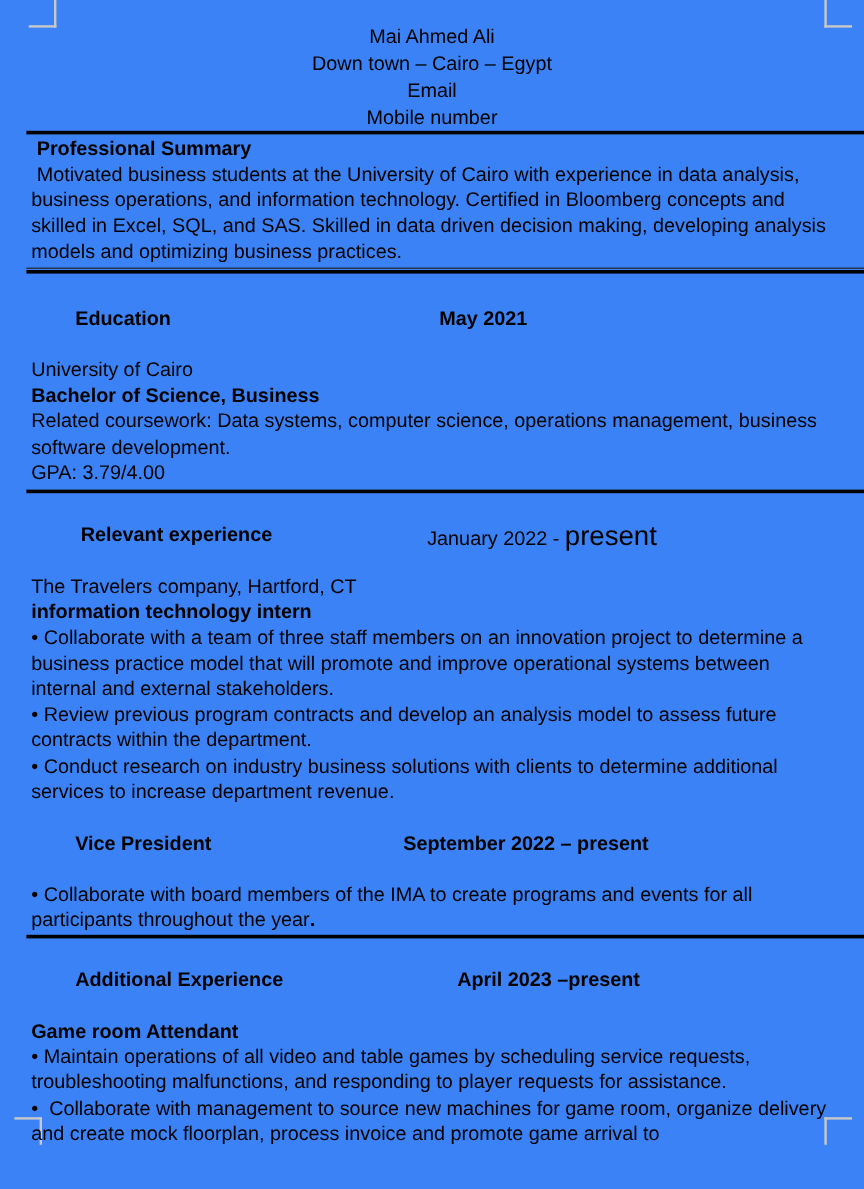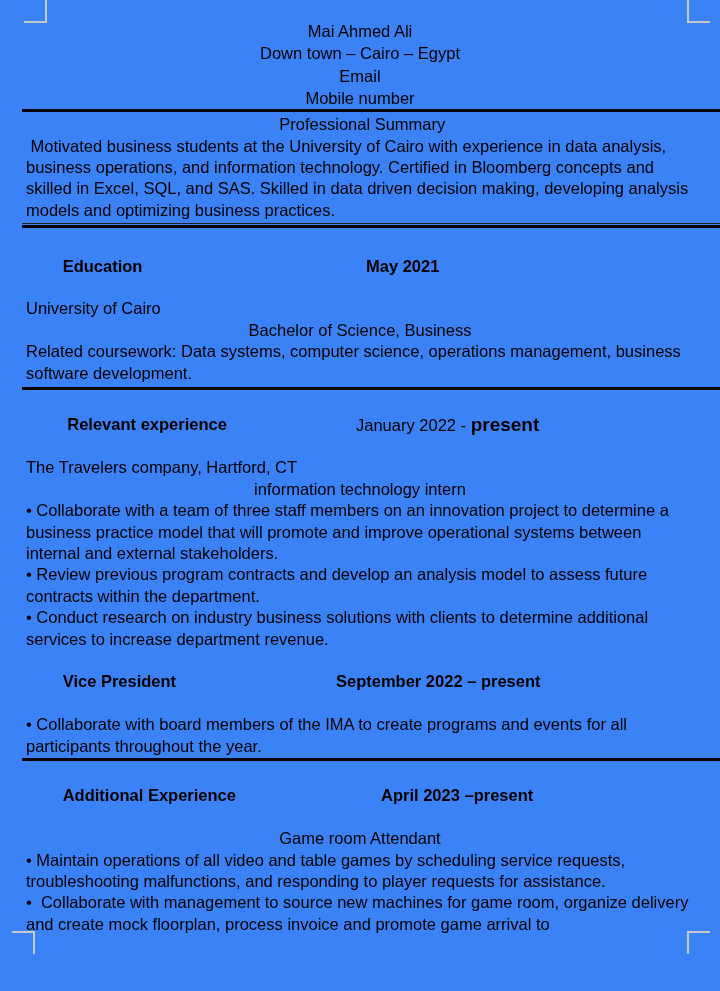--- a/index.html
+++ b/index.html
@@ -89,38 +89,38 @@
   .body-text {
     font-size: 16.5px;
     line-height: 21.4px;
     padding: 0 26px 0 26px;
   }
   .body-text p {
     margin: 0;
     white-space: pre-wrap;
   }
 
-  b, .b { font-weight: normal; text-align: center; }
+  b, .b { font-weight: bold; }
 
   
   .head-row {
     display: block;
     position: relative;
     white-space: pre;
     font-weight: bold;
   }
   .head-row .date {
     position: absolute;
     font-weight: bold;
     white-space: pre;
   }
   .head-row .date.reg { font-weight: normal; }
   .date-lg {
-    font-size: 19px;
-    font-weight: bold;
+    font-size: 23px;
+    font-weight: normal;
   }
   .bullet-line { white-space: pre-wrap; }
 </style>
 </head>
 <body>
 
 <div id="page">
 
   <div class="crop crop-tl"></div>
   <div class="crop crop-tr"></div>
@@ -146,20 +146,21 @@
     <hr class="rule rule-thin" style="margin-top:2px;">
     <hr class="rule rule-thick" style="margin-top:1px;">
 
     <div class="body-text" style="padding-top:6px;">
       <p class="head-row">
         <span>Education</span><span class="date" style="left:340px;">May 2021</span>
       </p>
       <p>University of Cairo</p>
       <p class="b">Bachelor of Science, Business</p>
       <p>Related coursework: Data systems, computer science, operations management, business software development.</p>
+      <p>GPA: 3.79/4.00</p>
     </div>
 
     <hr class="rule rule-thick" style="margin-top:3px;">
 
     <div class="body-text" style="padding-top:3px;">
       <p class="head-row">
         <span> Relevant experience</span><span class="date reg" style="left:330px;"><span>January 2022 - </span><span class="date-lg">present</span></span>
       </p>
       <p>The Travelers company, Hartford, CT</p>
       <p class="b">information technology intern</p>

